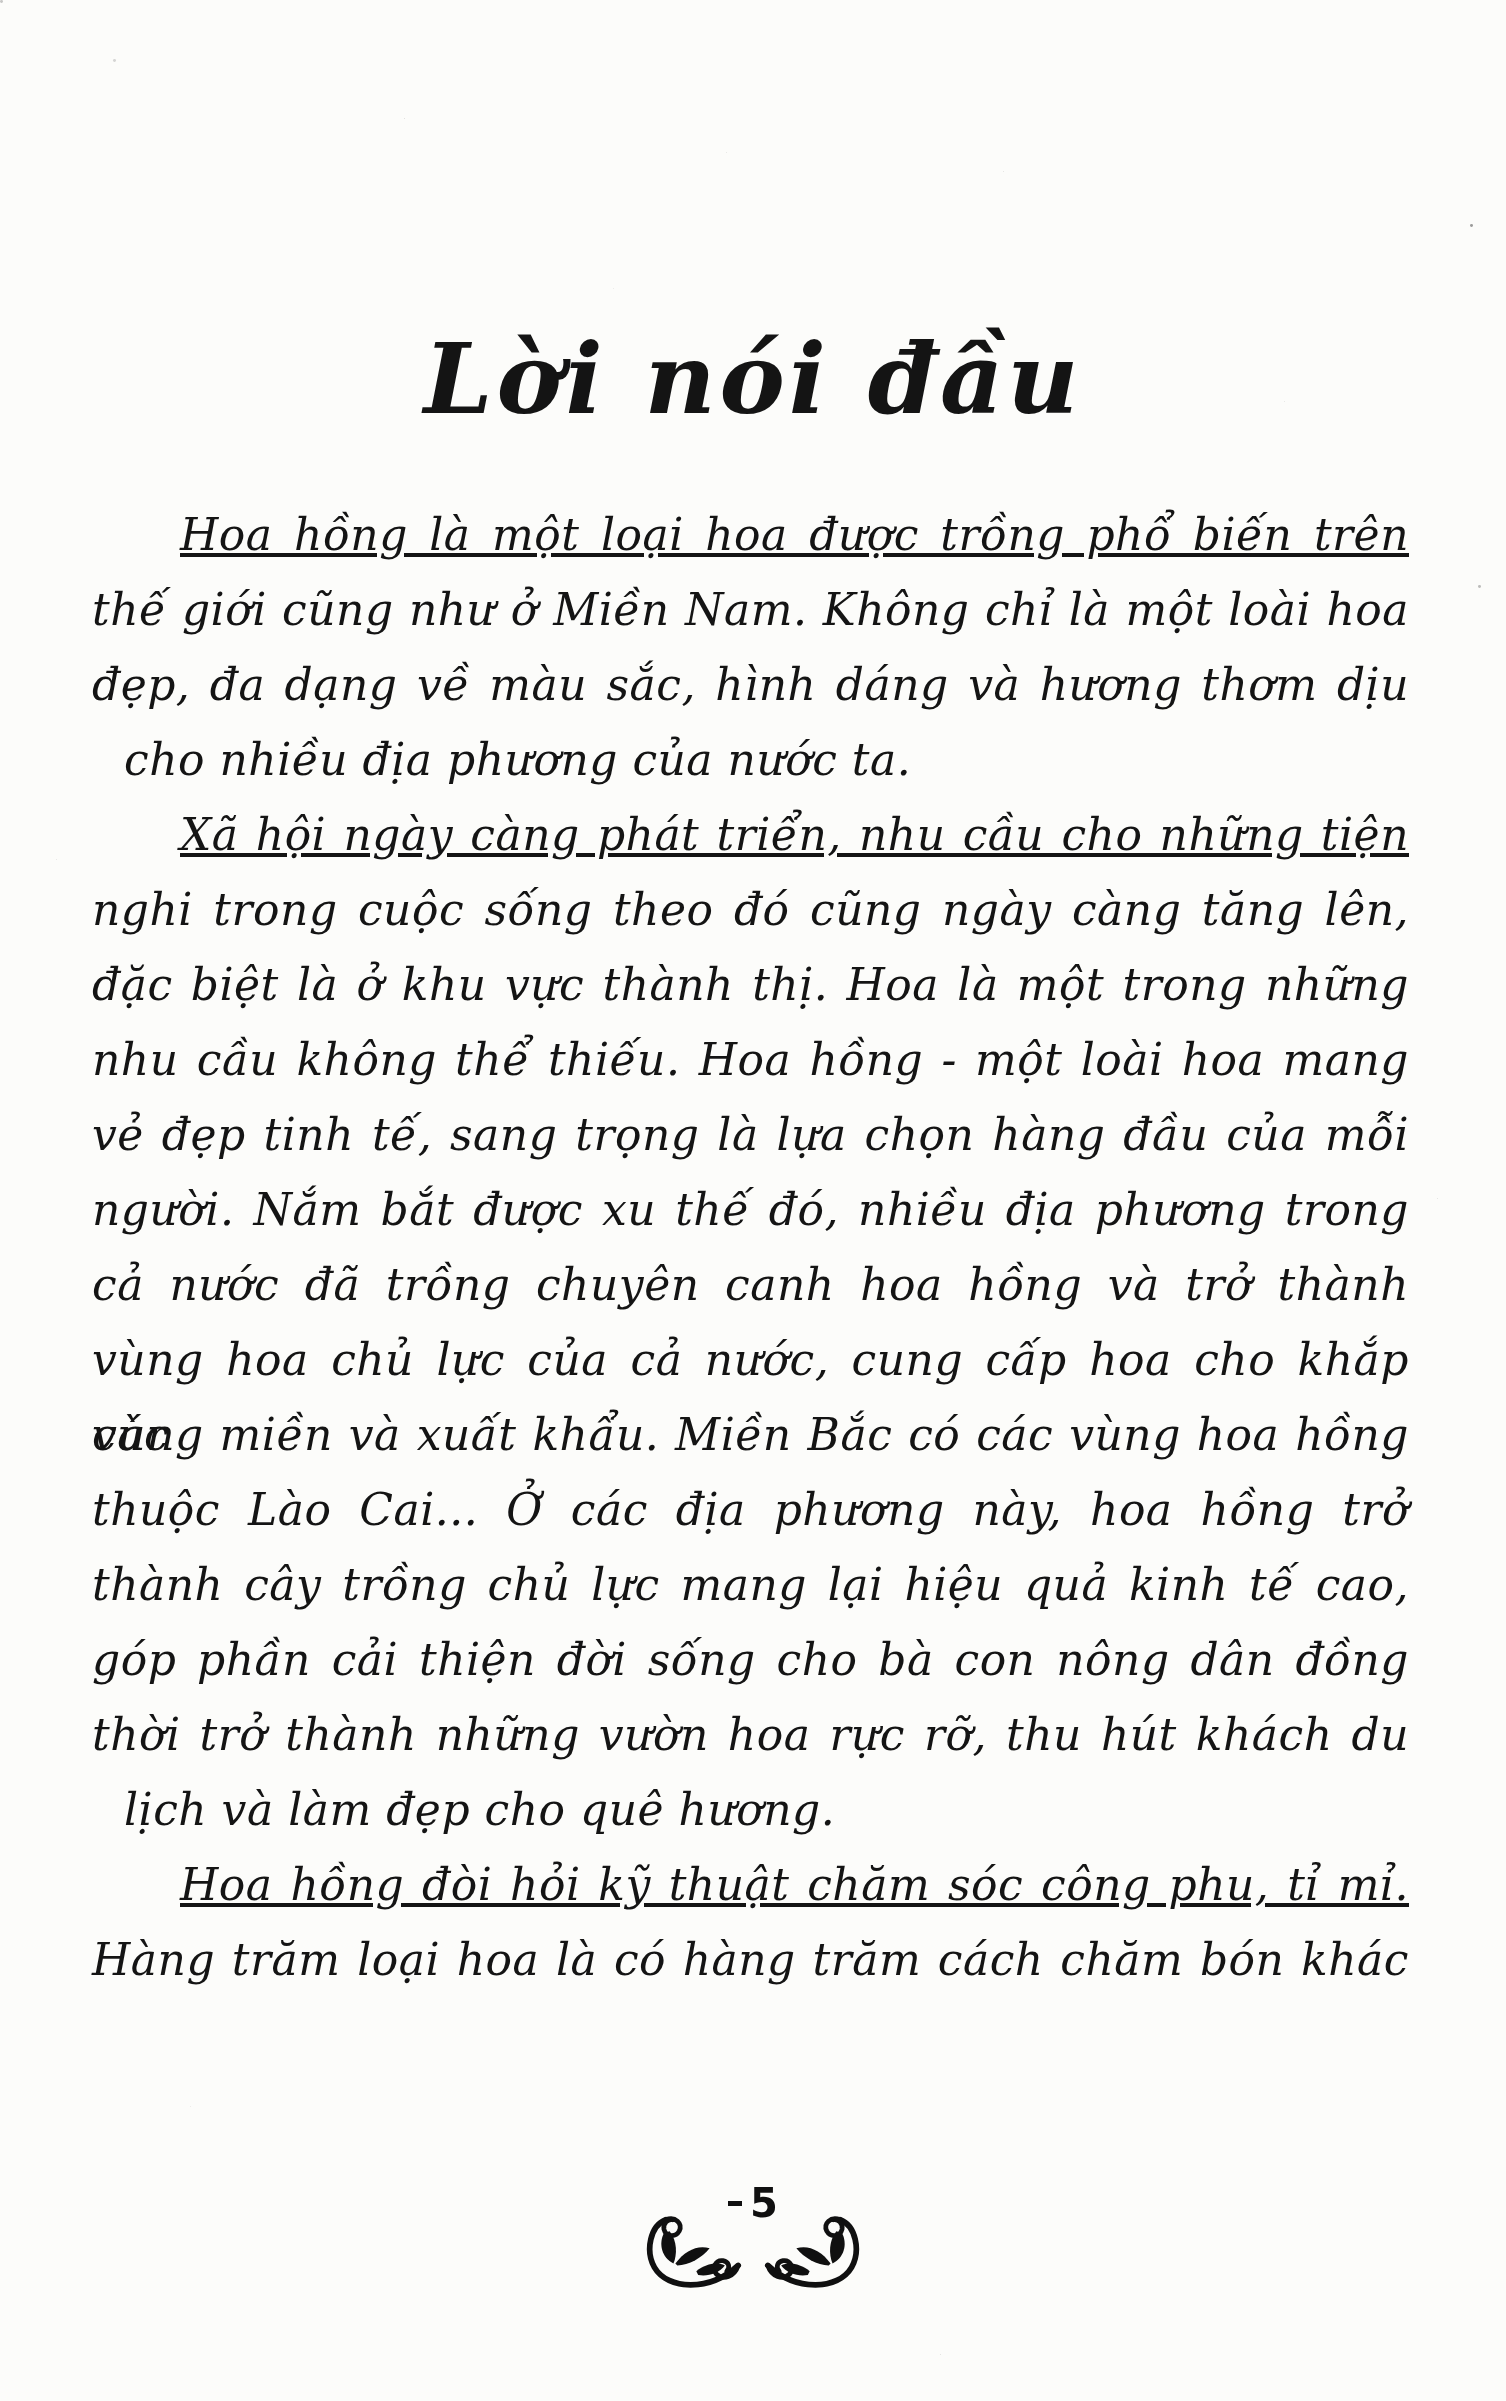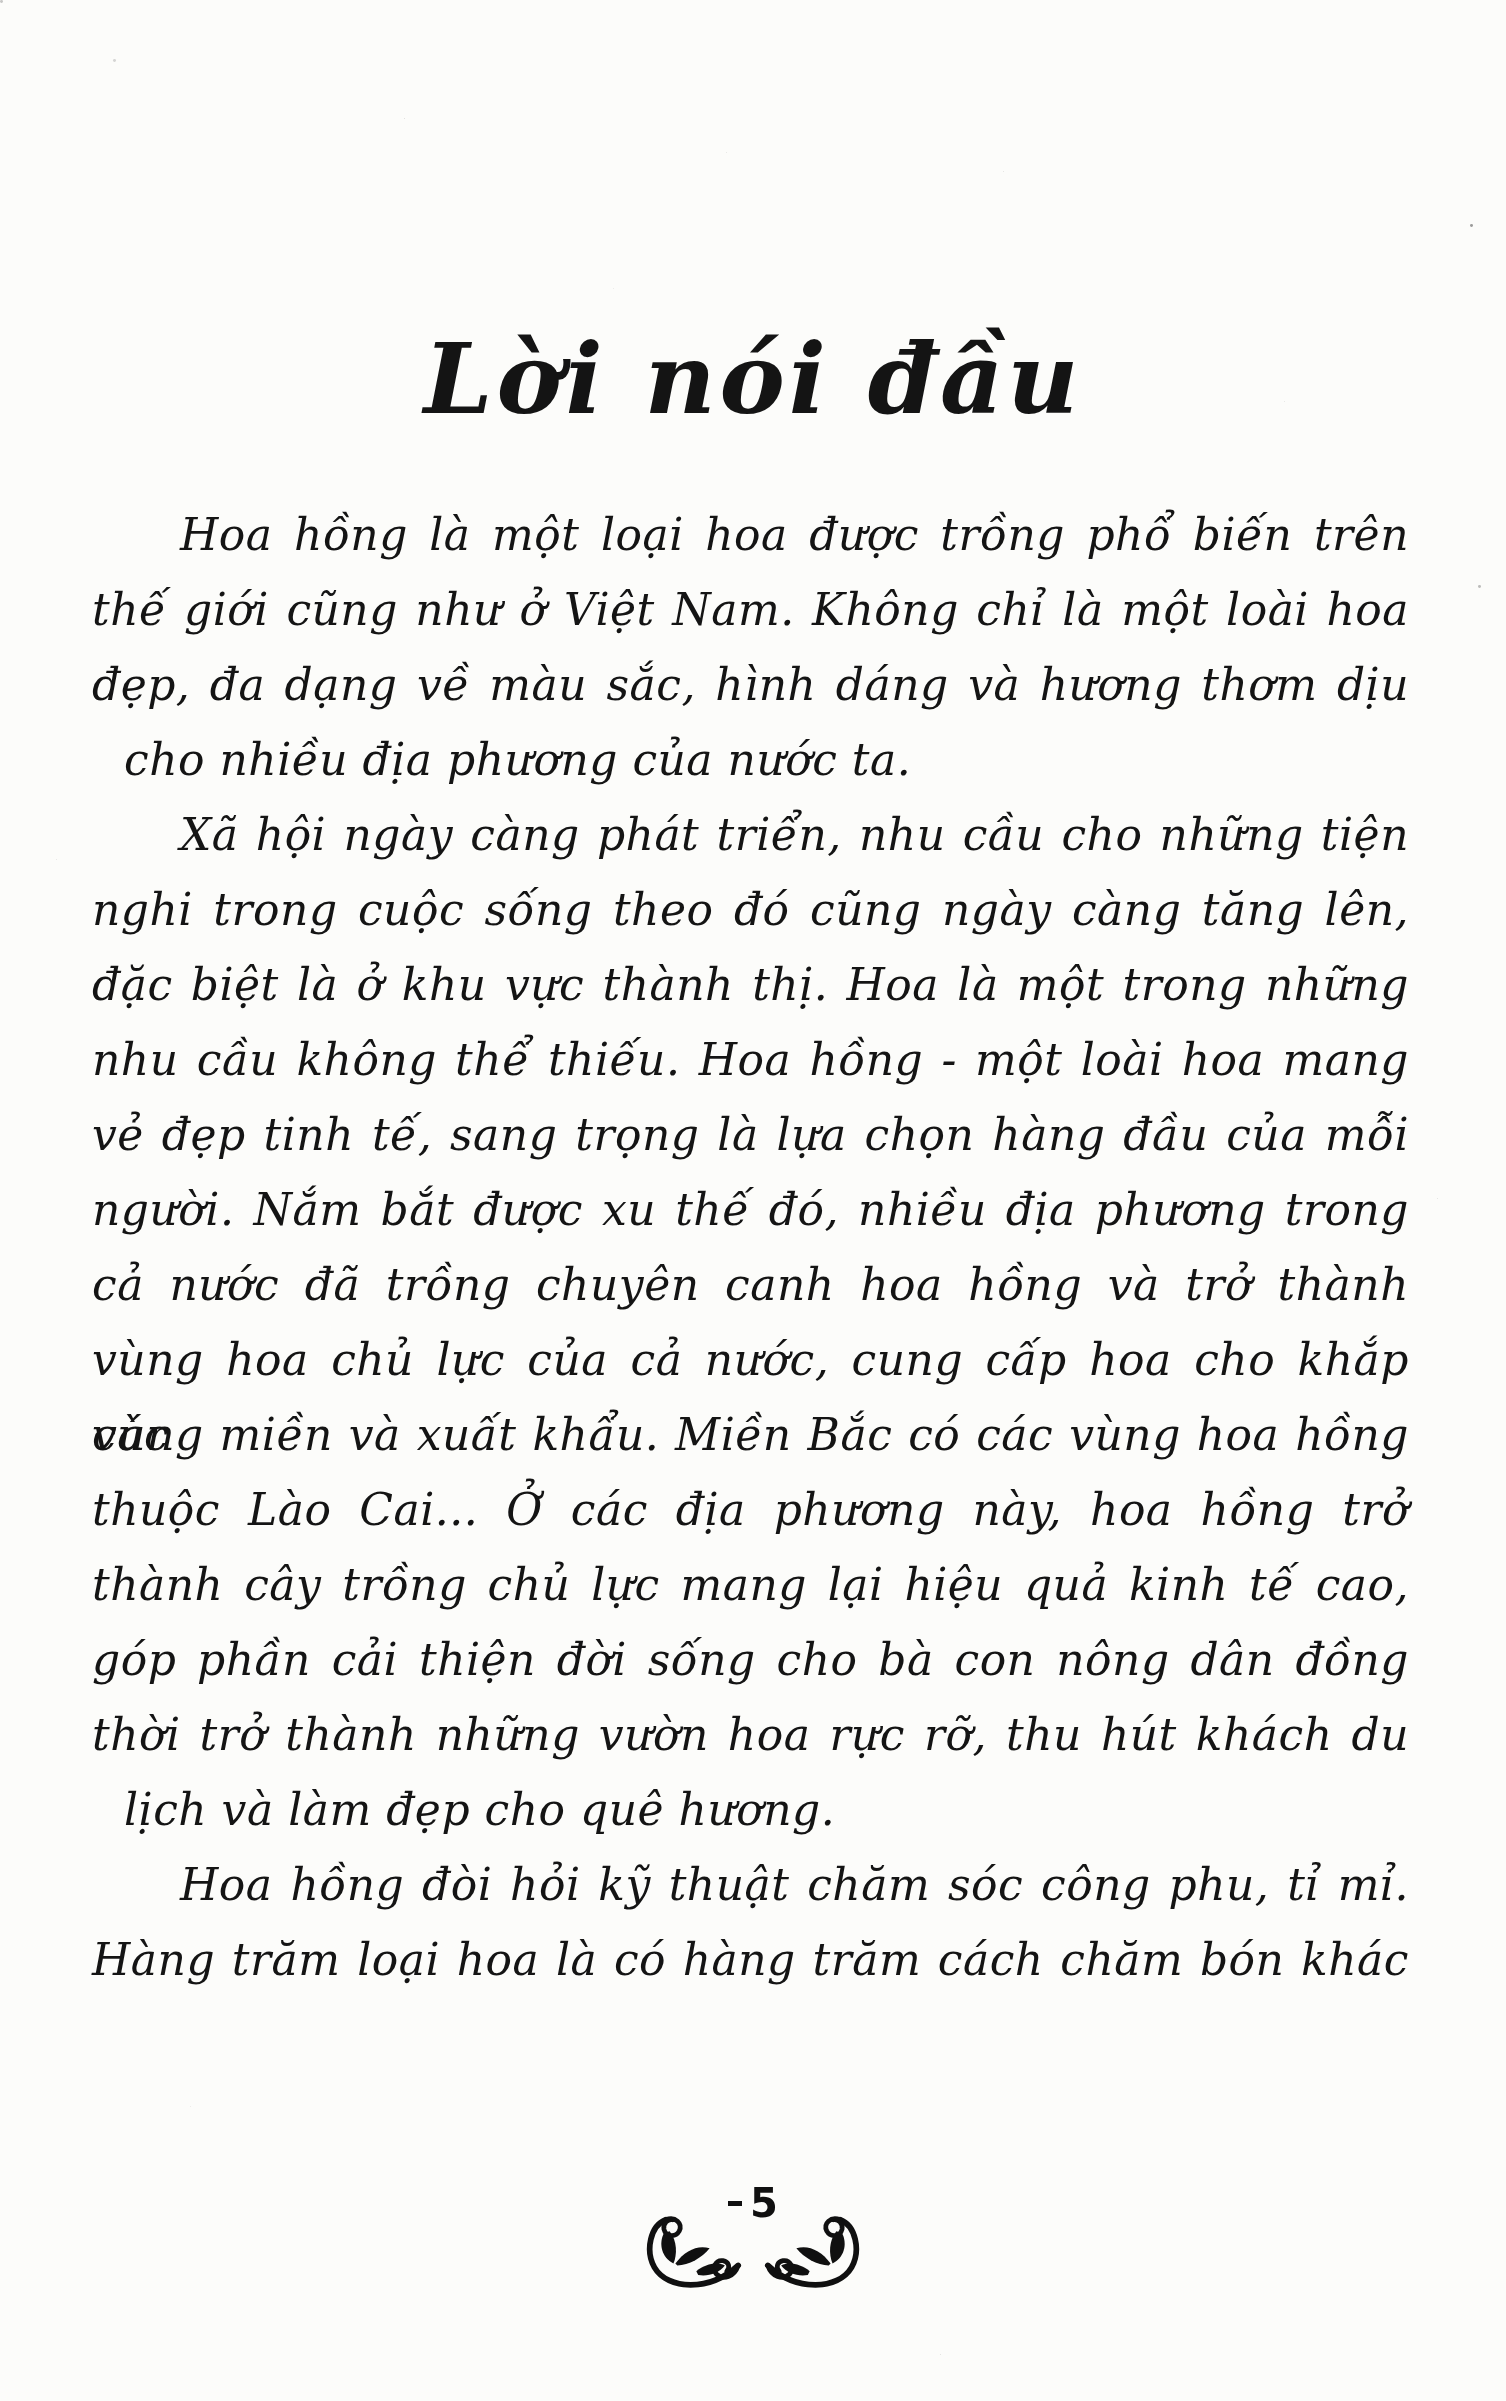--- a/index.html
+++ b/index.html
@@ -52,21 +52,21 @@
     font-size:44px;
   }
   .paragraph{margin:0;}
   .line{
     height:75px;
     line-height:75px;
     text-align:justify;
     text-align-last:justify;
     letter-spacing:0.5px;
   }
-  .line.indent{text-indent:88px;}
+  .line.indent{text-indent:88px;text-decoration:underline;}
   .line.no-justify{text-align-last:left;margin-left:32px;}
   .footer{
     position:absolute;
     top:2181px;left:50%;
     transform:translateX(-50%);
     width:220px;height:124px;
   }
   .page-number-wrap{
     position:absolute;top:0;left:0;width:100%;
     text-align:center;
@@ -97,21 +97,21 @@
 
 <div class="page">
 
   <div class="speckles"></div>
 
   <div class="title">Lời nói đầu</div>
 
   <div class="text-body">
       <div class="paragraph">
         <div class="line indent">Hoa hồng là một loại hoa được trồng phổ biến trên</div>
-        <div class="line">thế giới cũng như ở Việt Nam. Không chỉ là một loài hoa</div>
+        <div class="line">thế giới cũng như ở Miền Nam. Không chỉ là một loài hoa</div>
         <div class="line">đẹp, đa dạng về màu sắc, hình dáng và hương thơm dịu</div>
         <div class="line no-justify">cho nhiều địa phương của nước ta.</div>
       </div>
       <div class="paragraph">
         <div class="line indent">Xã hội ngày càng phát triển, nhu cầu cho những tiện</div>
         <div class="line">nghi trong cuộc sống theo đó cũng ngày càng tăng lên,</div>
         <div class="line">đặc biệt là ở khu vực thành thị. Hoa là một trong những</div>
         <div class="line">nhu cầu không thể thiếu. Hoa hồng - một loài hoa mang</div>
         <div class="line">vẻ đẹp tinh tế, sang trọng là lựa chọn hàng đầu của mỗi</div>
         <div class="line">người. Nắm bắt được xu thế đó, nhiều địa phương trong</div>

